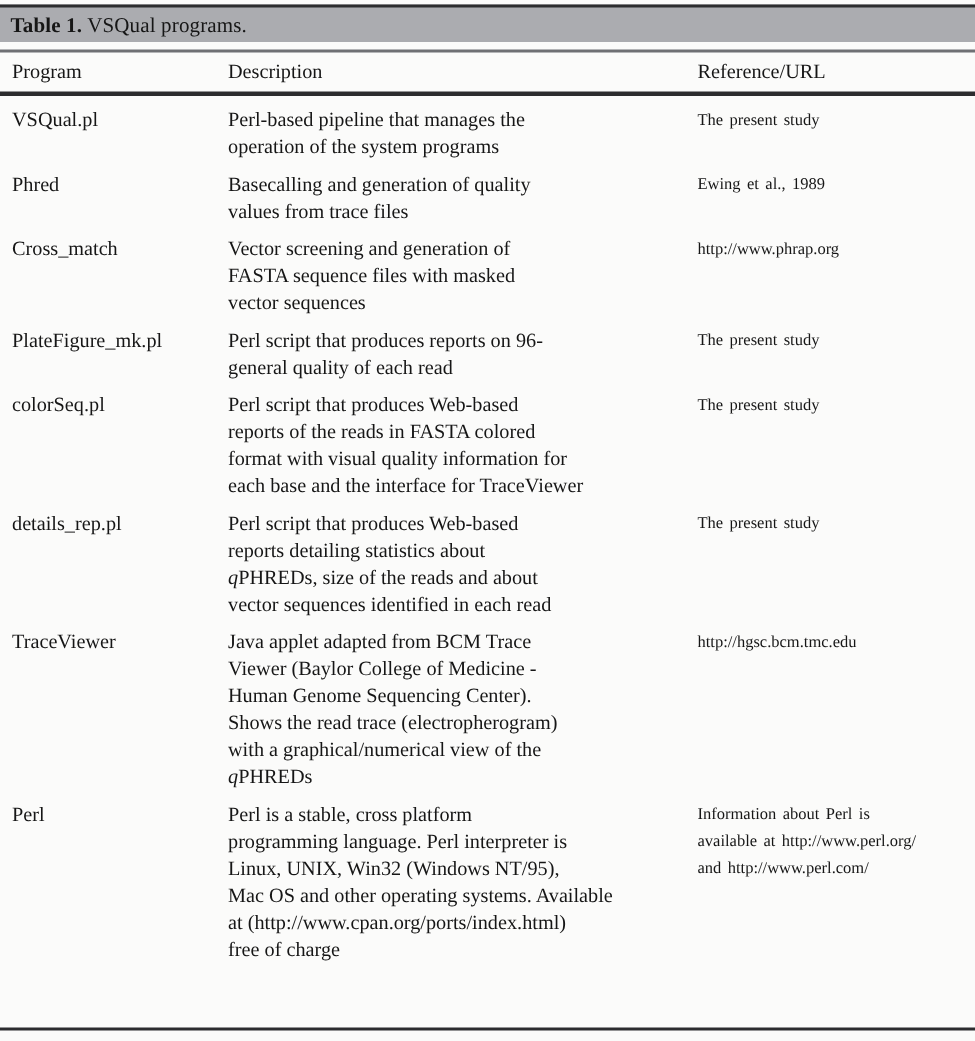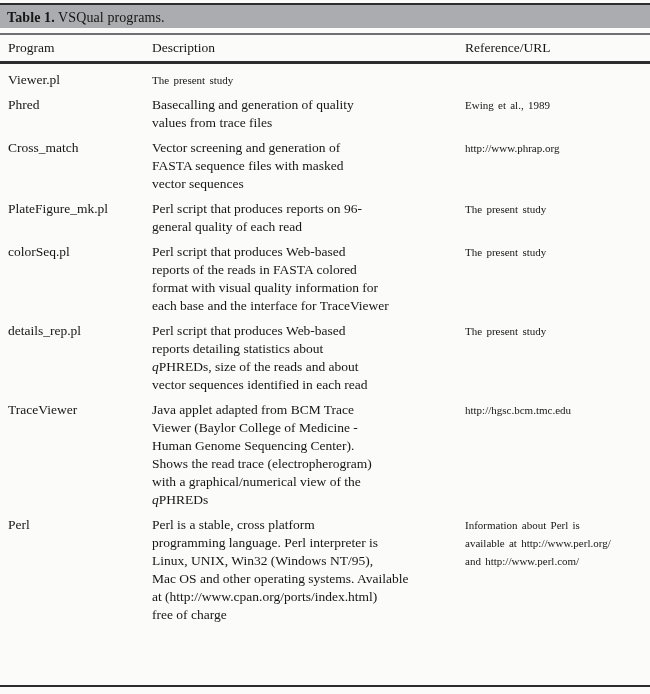--- a/index.html
+++ b/index.html
@@ -79,21 +79,25 @@
   <div class="header-row grid-3">
     <div>Program</div>
     <div>Description</div>
     <div>Reference/URL</div>
   </div>
 
   <div class="rule rule-thick"></div>
 
   <div class="table-body">
       <div class="row grid-3">
-        <div class="cell cell-program">Viewer.pl</div>
+        <div class="cell cell-program">VSQual.pl</div>
+        <div class="cell cell-desc">
+          <div class="line">Perl-based pipeline that manages the</div>
+          <div class="line">operation of the system programs</div>
+        </div>
         <div class="cell cell-ref">
           <div class="line">The present study</div>
         </div>
       </div>
       <div class="row grid-3">
         <div class="cell cell-program">Phred</div>
         <div class="cell cell-desc">
           <div class="line">Basecalling and generation of quality</div>
           <div class="line">values from trace files</div>
         </div>

